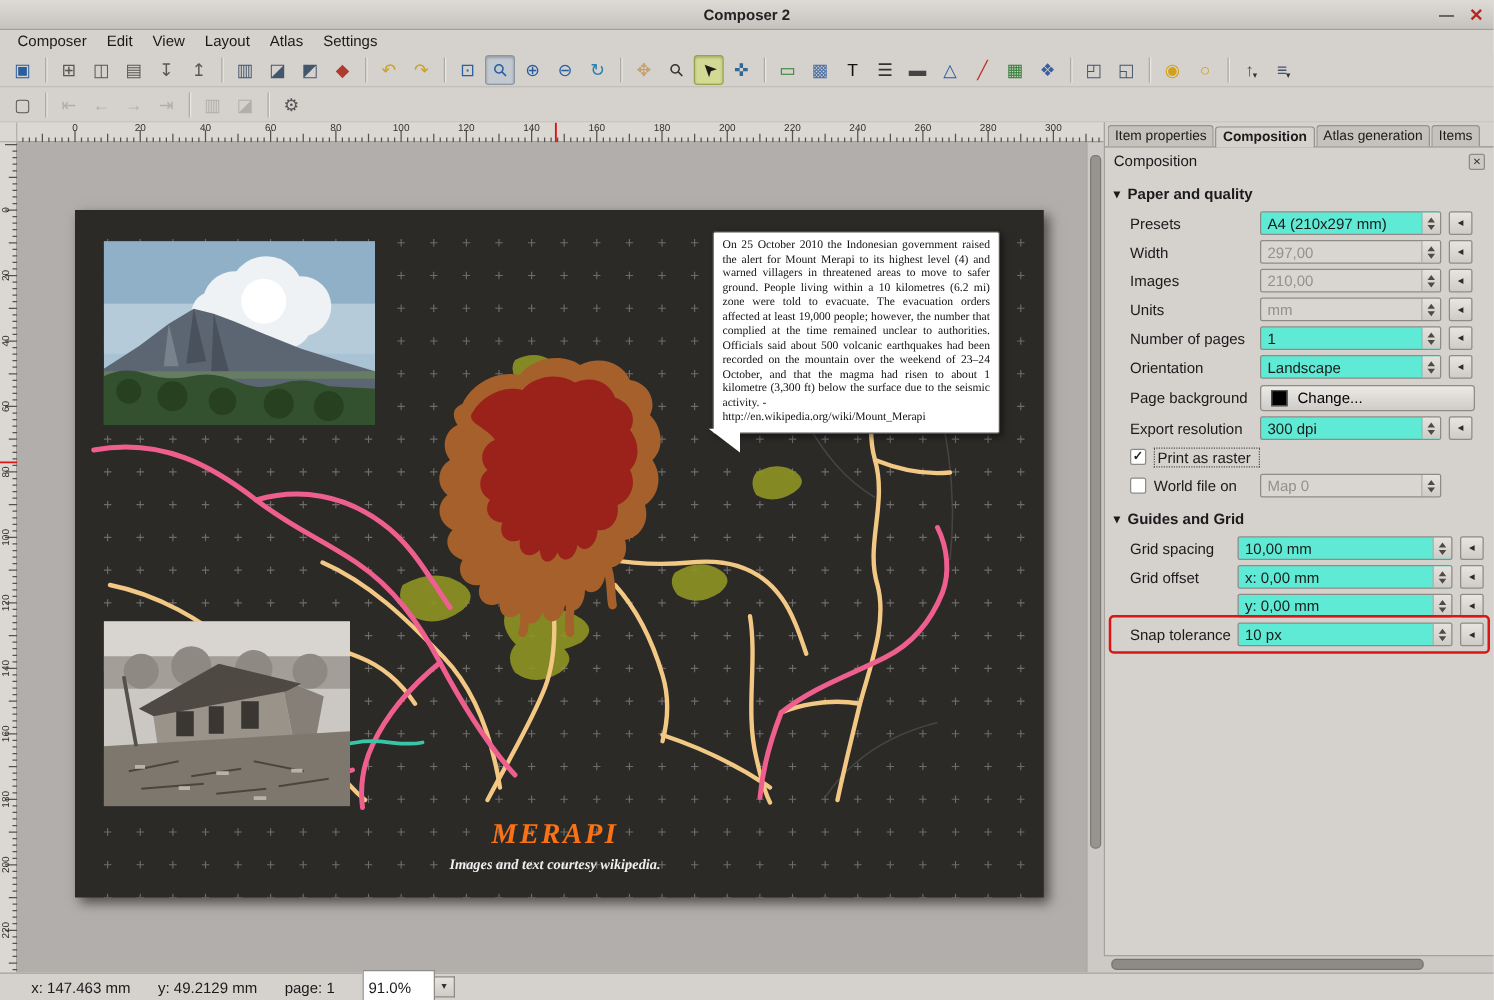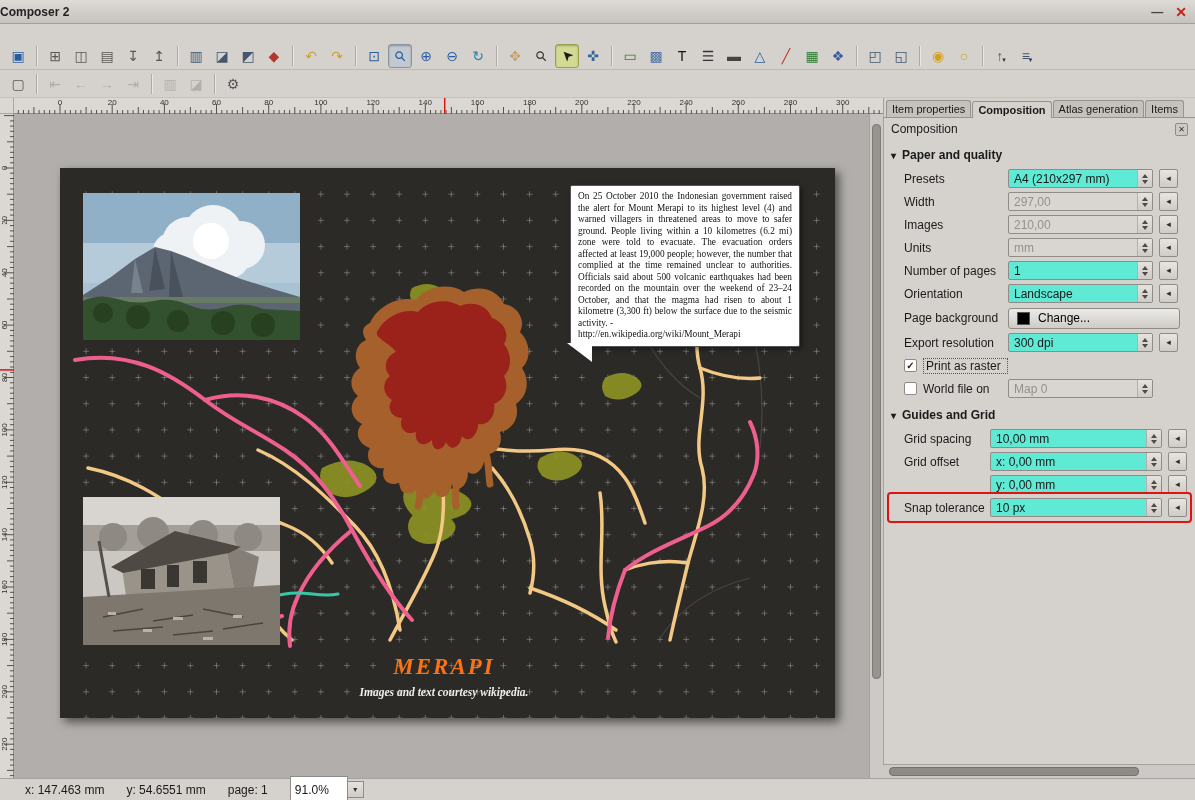--- a/index.html
+++ b/index.html
@@ -2,21 +2,21 @@
 <html><head>
 <meta charset="utf-8">
 <style>
   * { box-sizing: border-box; }
   body { margin:0; font-family:"Liberation Sans", sans-serif; font-size:12px; color:#1a1a1a; }
   .window { position:relative; width:1195px; height:800px; background:#d5d2ce; overflow:hidden; }
 
   
   .titlebar { position:absolute; left:0; top:0; right:0; height:24px;
     background:linear-gradient(#dedbd7,#c6c2be); border-bottom:1px solid #a29e9a;
-    display:flex; align-items:center; font-weight:bold; color:#222; }
+    display:flex; align-items:center; justify-content:center; font-weight:bold; color:#222; }
   .win-controls { position:absolute; right:8px; top:0; height:24px; display:flex; align-items:center; gap:12px; }
   .min-btn { color:#444; font-weight:bold; cursor:default; }
   .close-btn { color:#c0231d; font-weight:bold; font-size:14px; cursor:default; }
 
   
   .menubar { position:absolute; top:24px; left:0; right:0; height:18px; display:flex; align-items:center; padding-left:6px; }
   .menu-item { padding:1px 8px; border-radius:2px; }
 
   
   .toolbar { position:absolute; left:0; right:0; height:28px; display:flex; align-items:center; padding-left:5px; background:#d5d2ce; border-bottom:1px solid #bdb9b5; }
@@ -113,20 +113,28 @@
 <div class="window">
 
   <div class="titlebar">
     <span>Composer 2</span>
     <div class="win-controls">
       <span class="min-btn">—</span>
       <span class="close-btn">✕</span>
     </div>
   </div>
 
+  <div class="menubar">
+    <span class="menu-item">Composer</span>
+    <span class="menu-item">Edit</span>
+    <span class="menu-item">View</span>
+    <span class="menu-item">Layout</span>
+    <span class="menu-item">Atlas</span>
+    <span class="menu-item">Settings</span>
+  </div>
 
   <div class="toolbar" id="toolbar1">
       <div class="tbtn">
         <span class="tglyph" style="color: rgb(42, 93, 159);">▣</span>
       </div>
       <div class="tsep"></div>
       <div class="tbtn">
         <span class="tglyph" style="color: rgb(90, 87, 82);">⊞</span>
       </div>
       <div class="tbtn">
@@ -651,21 +659,21 @@
         </button>
     </div>
   </div>
 
   <div class="phscroll">
     <div class="phthumb"></div>
   </div>
 
   <div class="statusbar">
     <span class="sb-item">x: 147.463 mm</span>
-    <span class="sb-item">y: 54.6551 mm</span>
+    <span class="sb-item">y: 49.2129 mm</span>
     <span class="sb-item">page: 1</span>
     <div class="zoom-combo">
       <span class="zoom-field">91.0%</span>
       <span class="zoom-arrow">▼</span>
     </div>
   </div>
 
 </div>
 
 </body></html>

